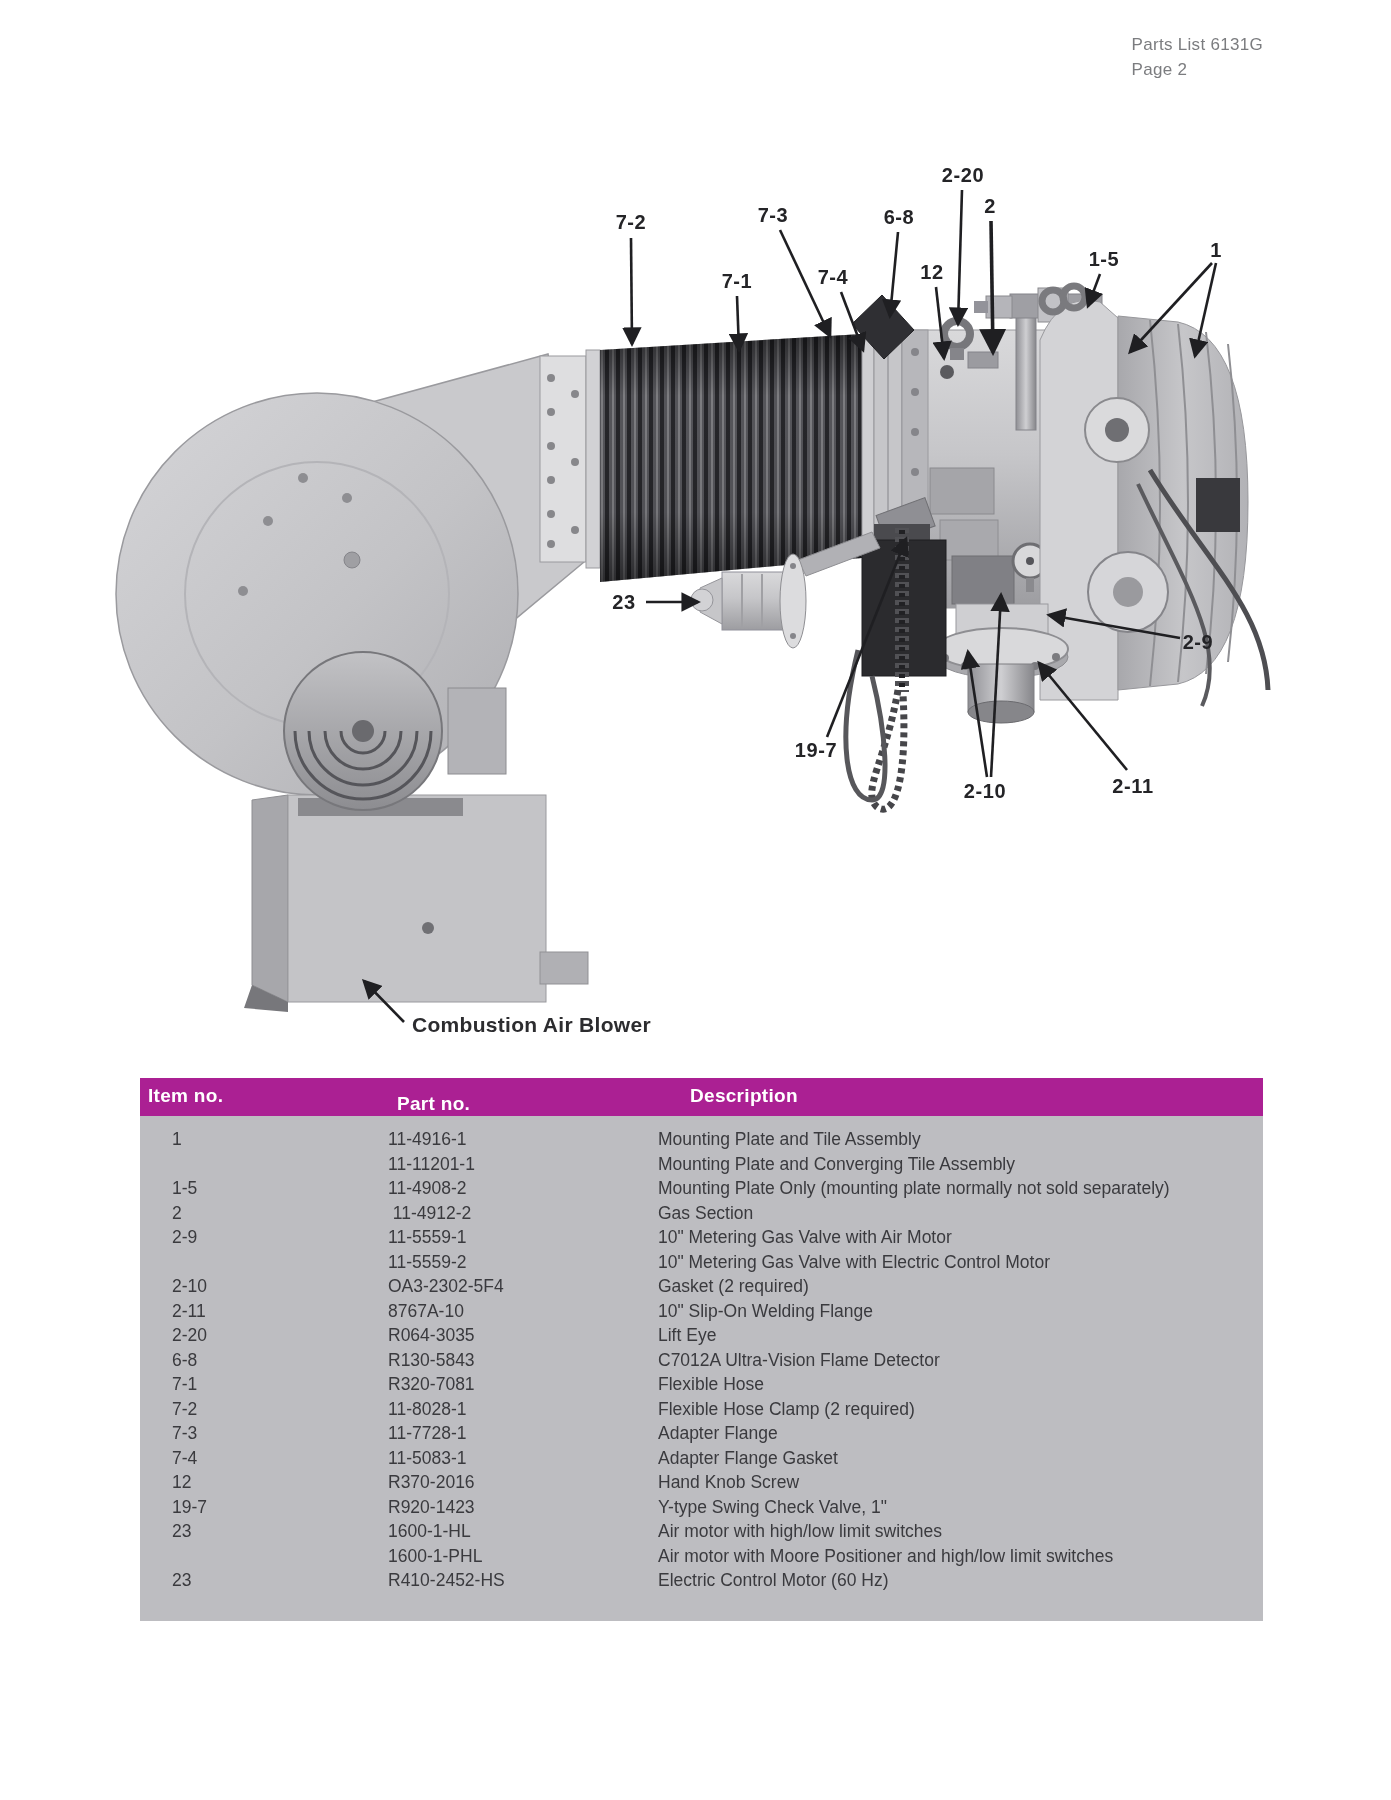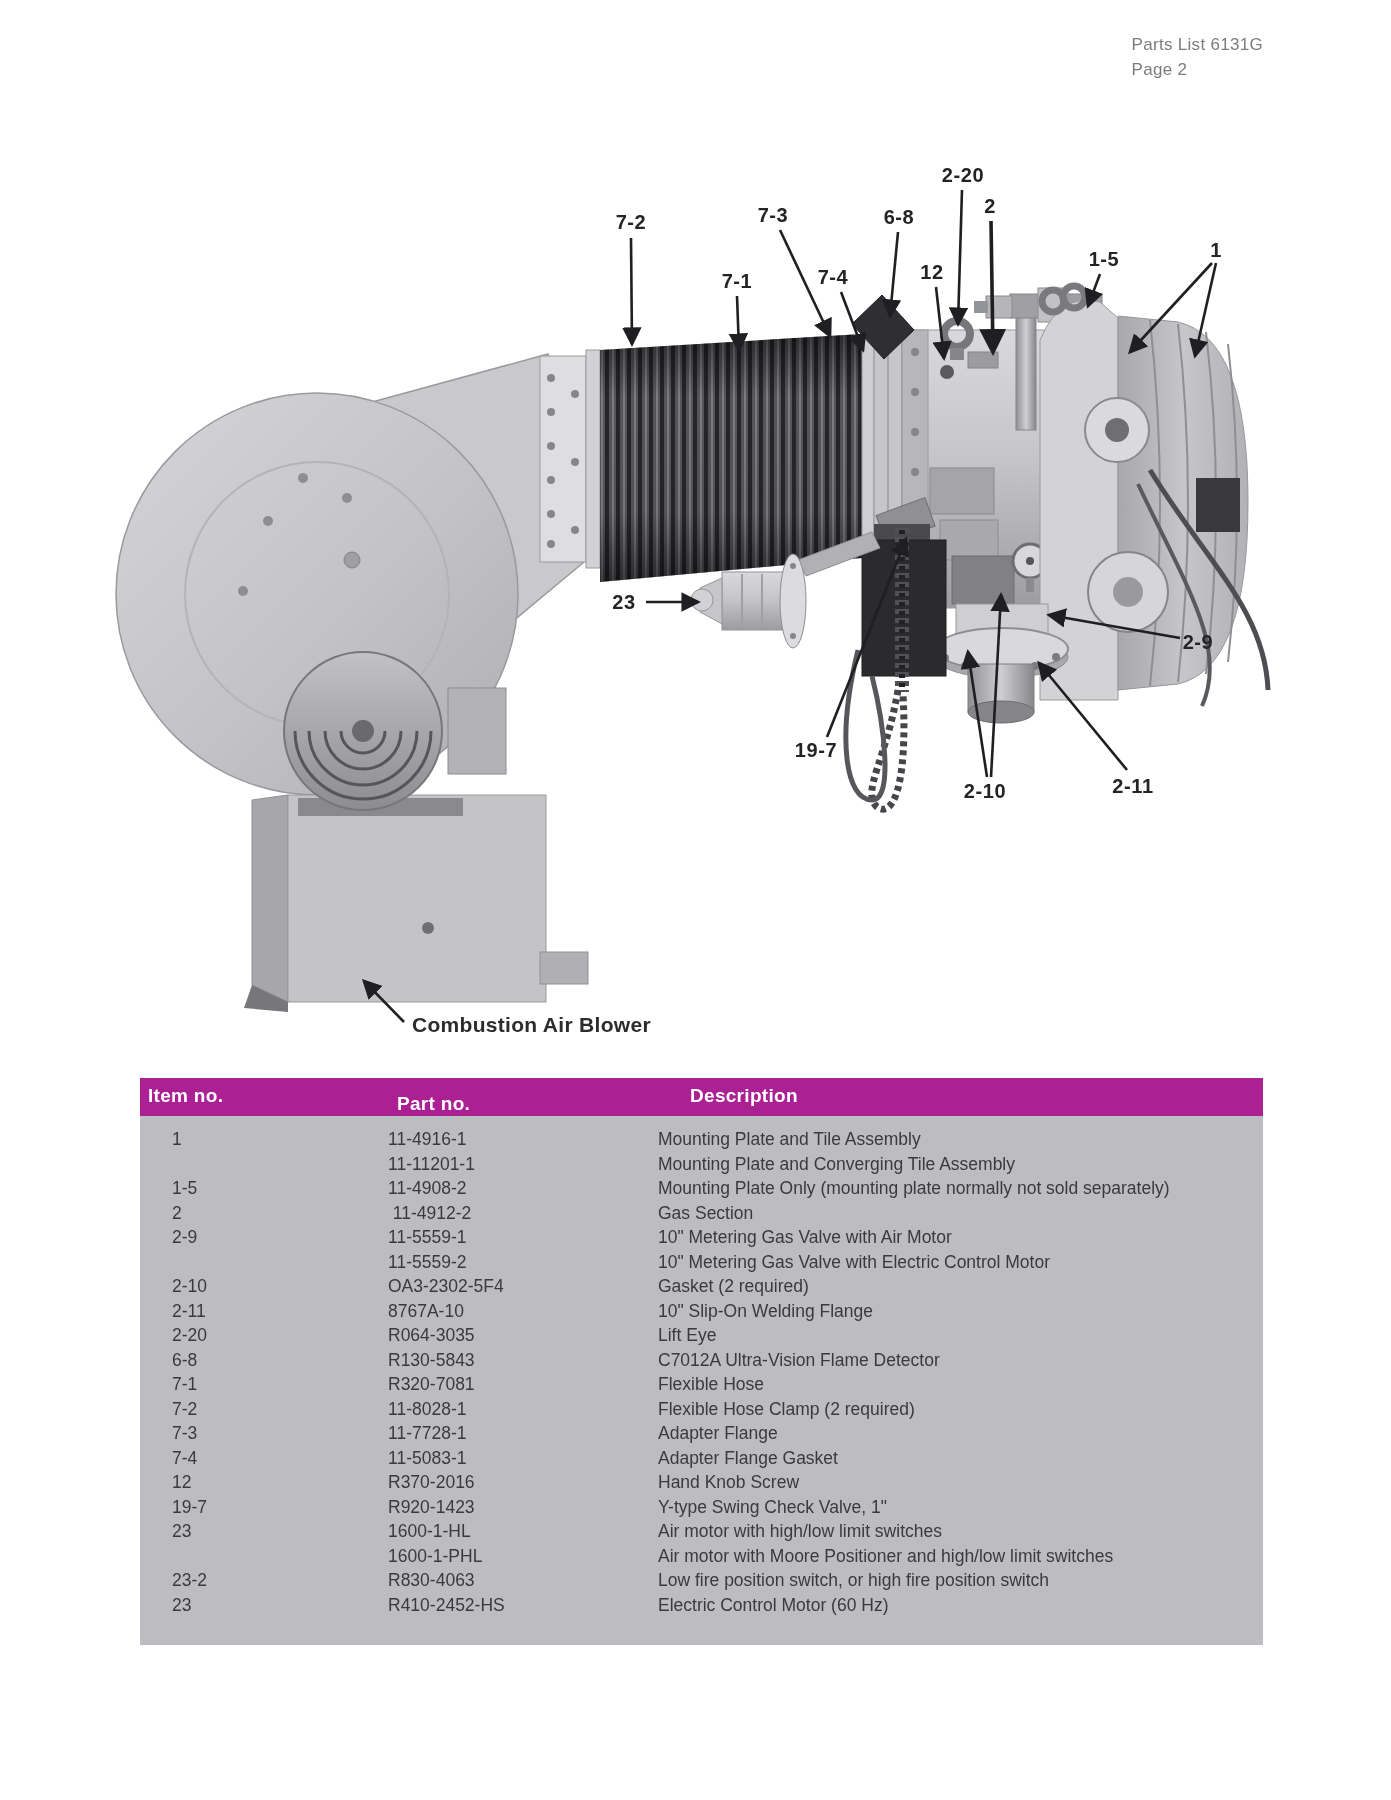--- a/index.html
+++ b/index.html
@@ -395,25 +395,20 @@
         <span class="col-part">1600-1-HL</span>
         <span class="col-desc">Air motor with high/low limit switches</span>
       </div>
 
       <div class="pt-row">
         <span class="col-item"></span>
         <span class="col-part">1600-1-PHL</span>
         <span class="col-desc">Air motor with Moore Positioner and high/low limit switches</span>
       </div>
 
-      <div class="pt-row">
-        <span class="col-item">23-2</span>
-        <span class="col-part">R830-4063</span>
-        <span class="col-desc">Low fire position switch, or high fire position switch</span>
-      </div>
 
       <div class="pt-row">
         <span class="col-item">23</span>
         <span class="col-part">R410-2452-HS</span>
         <span class="col-desc">Electric Control Motor (60 Hz)</span>
       </div>
 
     </div>
 </div>
 

